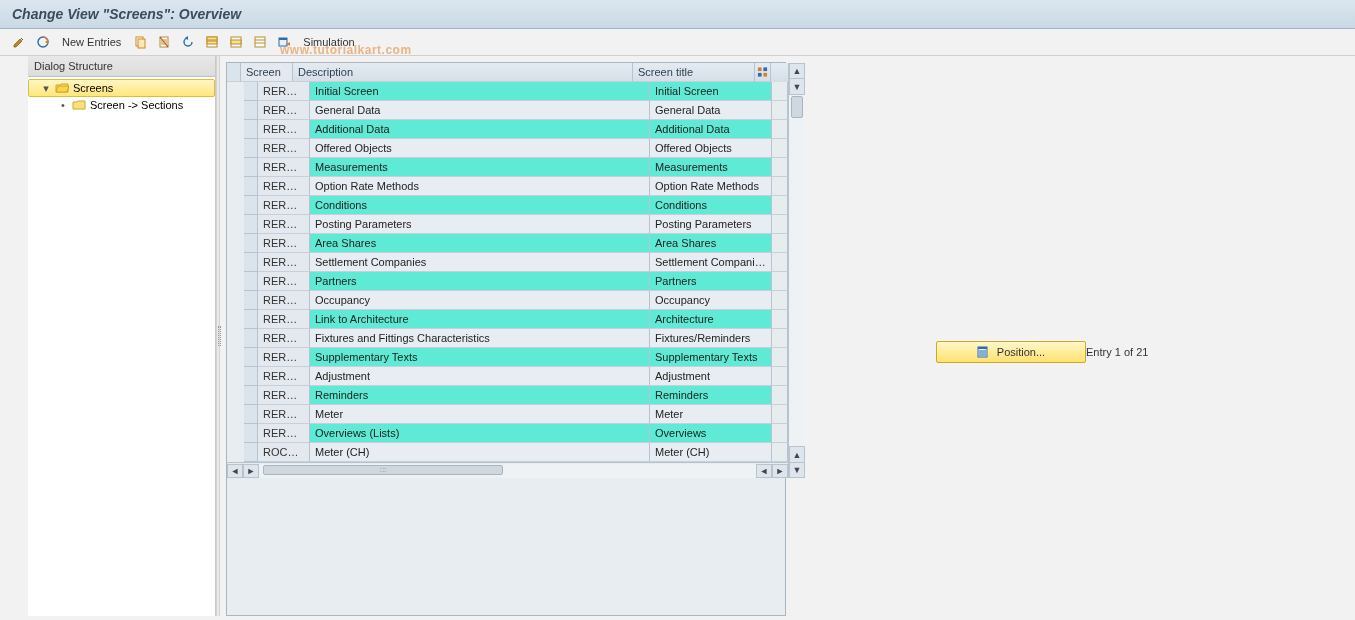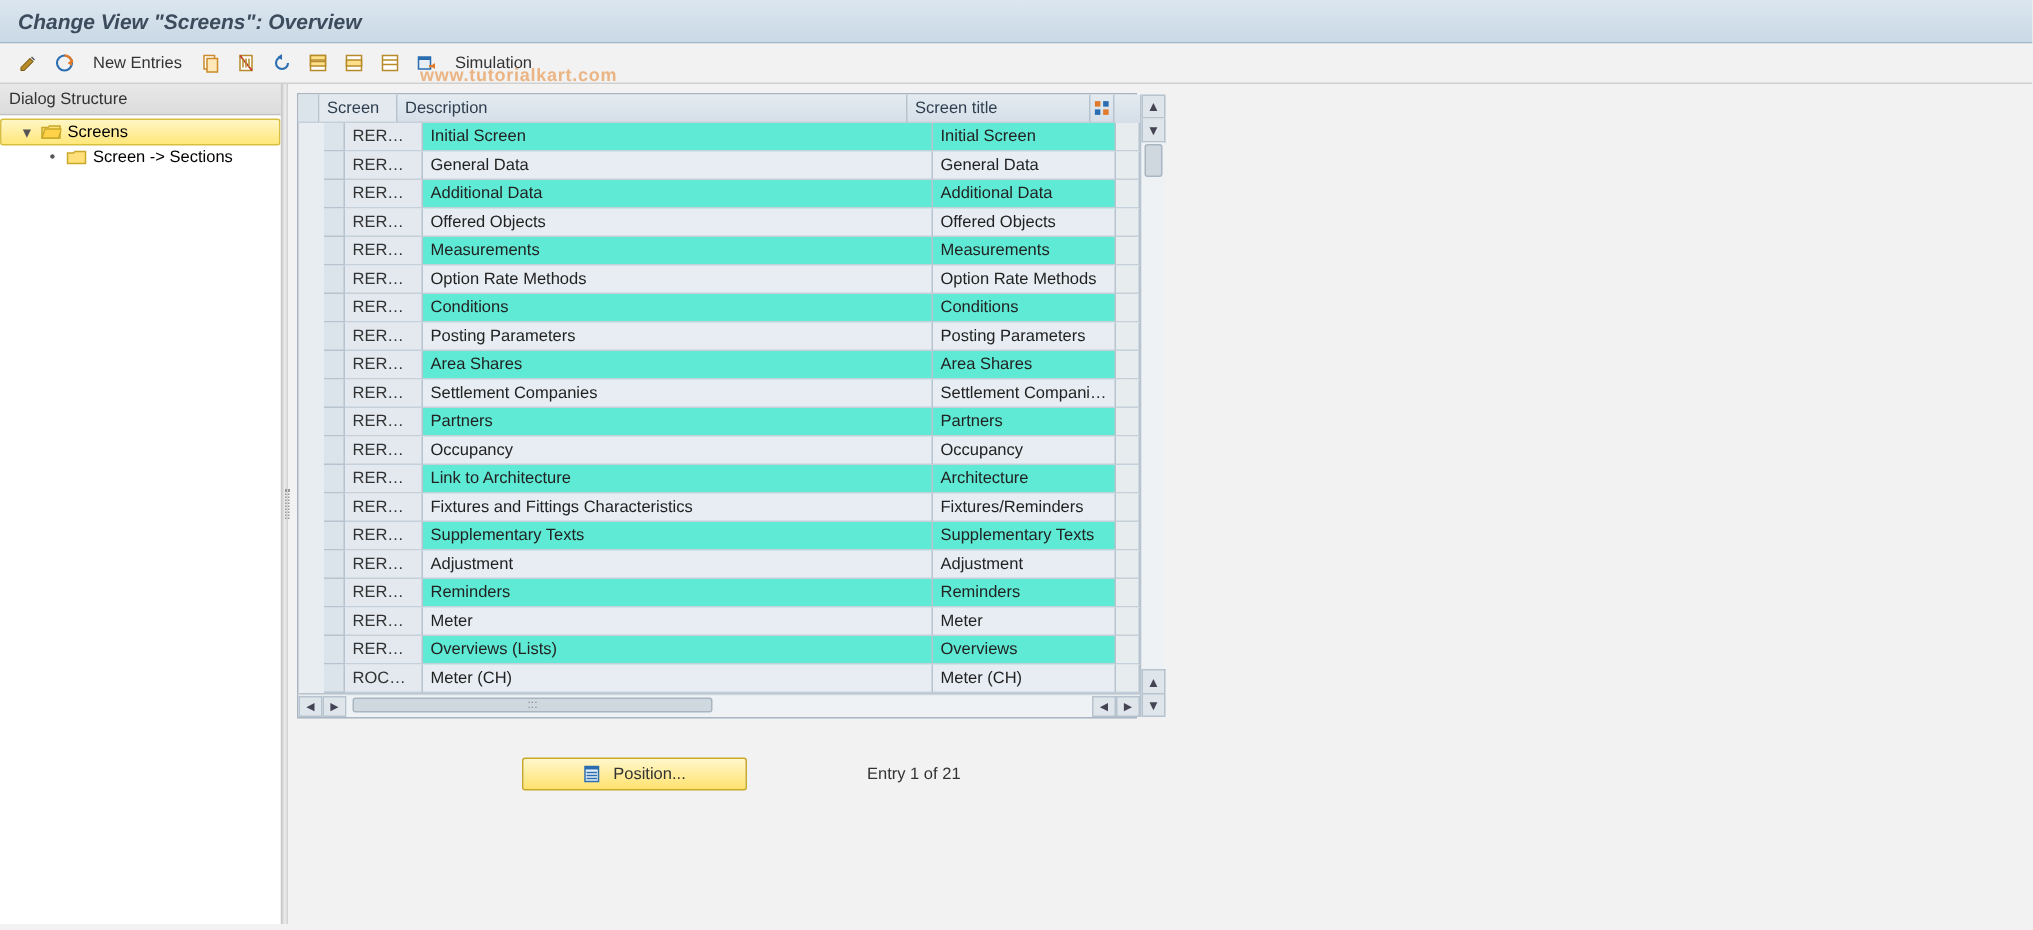--- a/index.html
+++ b/index.html
@@ -40,20 +40,21 @@
       cursor: pointer;
     }
     .tb-label {
       color: #333;
       cursor: pointer;
       padding: 2px 4px;
     }
     .main-area {
       display: flex;
       height: calc(100% - 60px);
+      margin-left: 28px;
     }
     .tree-panel {
       width: 188px;
       border-right: 1px solid #c9c9c9;
       background: #f6f6f6;
       display: flex;
       flex-direction: column;
     }
     .tree-header {
       background: linear-gradient(#e8e8e8,#dcdcdc);
@@ -85,21 +86,21 @@
     .tree-toggle {
       width: 10px; height: 10px;
       display:inline-flex; align-items:center; justify-content:center;
       color:#555;
     }
     .folder-icon { width:14px; height:12px; }
     .content-panel {
       flex: 1;
       padding: 6px 6px 0 6px;
       display: flex;
-      flex-direction: column;
+      flex-direction: row;
       position: relative;
     }
     .grid-wrap {
       width: 560px;
       border: 1px solid #a9b6c2;
       background: #e8edf2;
       display: flex;
       flex-direction: column;
     }
     .grid-header-row, .grid-row {
@@ -157,21 +158,20 @@
       border-top:1px solid #b7c3ce;
       height:16px;
     }
     .hbtn { width:16px; height:14px; display:flex; align-items:center; justify-content:center; background:#dfe6eb; border:1px solid #b7c3ce; cursor:pointer; font-size:9px; color:#445; }
     .htrack { flex:1; height:14px; background:#eef2f4; position:relative; }
     .hthumb { position:absolute; left:4px; top:1px; height:10px; width:240px; background:#cfd8df; border:1px solid #a9b6c2; border-radius:2px; display:flex; align-items:center; justify-content:center; color:#889; font-size:8px;}
     .footer-bar {
       margin-top: 26px;
       display:flex;
       align-items:center;
-      gap: 80px;
       padding-left: 150px;
     }
     .pos-btn {
       display:flex; align-items:center; justify-content:center;
       gap:6px;
       width: 150px; height: 22px;
       background: linear-gradient(#fff7cc,#ffe26e);
       border:1px solid #c9a92a;
       border-radius:2px;
       cursor:pointer;

